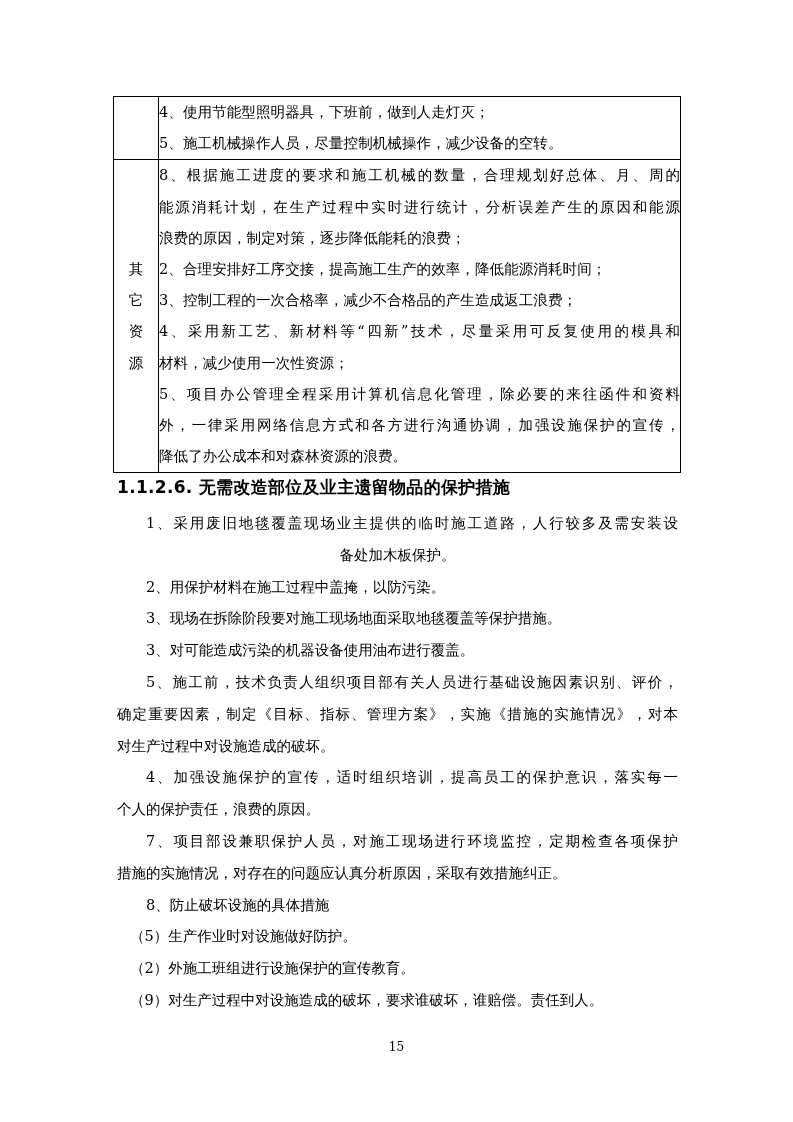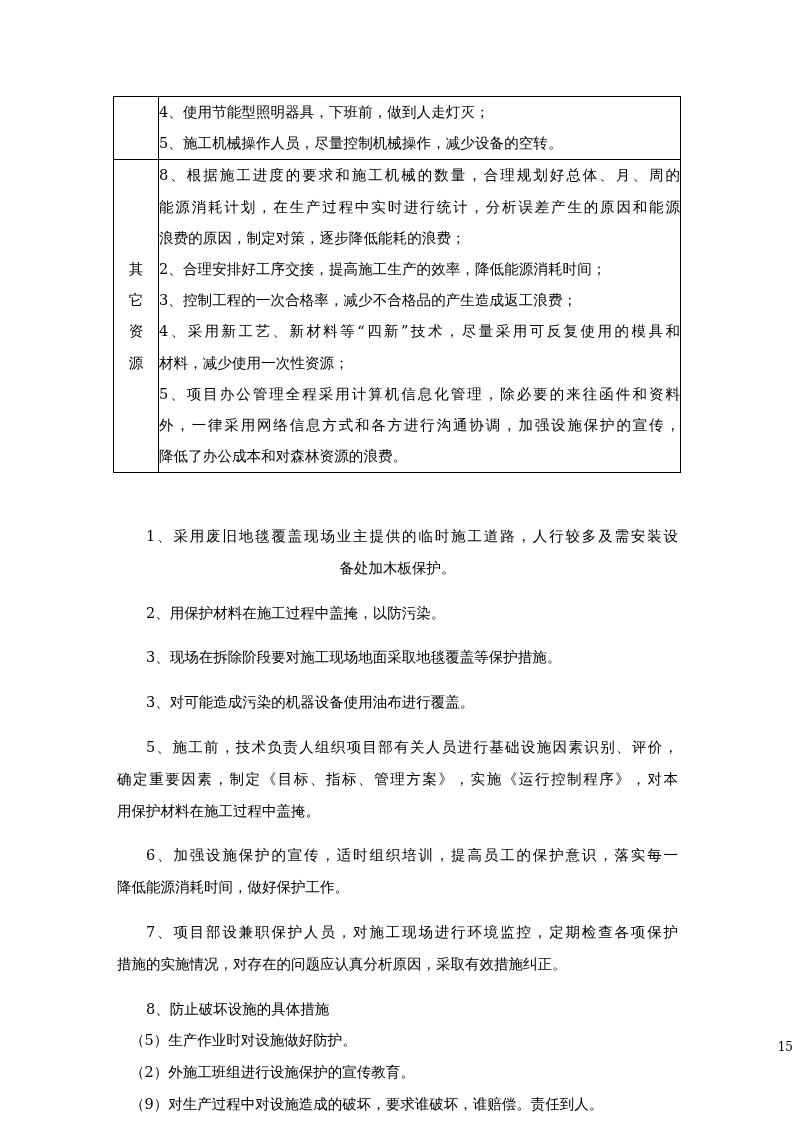--- a/index.html
+++ b/index.html
@@ -10,24 +10,24 @@
   table.res td { border:1.5px solid #000; vertical-align:top; padding:0; }
   td.cat { width:44px; text-align:center; font-size:14.5px; }
   td.content { padding:0 5px 0 8px; }
   .line { font-size:14.5px; line-height:31.2px; white-space:nowrap; letter-spacing:0.1px; }
   .line.just { text-align:justify; text-align-last:justify; white-space:normal; }
   .cat-char { display:block; line-height:31.2px; font-size:14.5px; }
   h3 { position:absolute; left:117px; top:476px; margin:0; font-size:17px; font-weight:bold;
        font-family:"DejaVu Sans","Liberation Sans",sans-serif; letter-spacing:0.3px; }
   .body-text { position:absolute; left:117px; top:508px; width:561px; }
   .p { font-size:14.5px; line-height:31.8px; margin:0; }
-  .p.indent { text-indent:29px;margin-top:13px; }
+  .p.indent { text-indent:29px; }
   .p.sub { text-indent:13px; }
   .p .just { display:block; text-align:justify; text-align-last:justify; }
-  .pagenum { position:absolute; top:1040px; left:0; width:793px; text-align:right; font-size:12px; }
+  .pagenum { position:absolute; top:1040px; left:0; width:793px; text-align:center; font-size:12px; }
 </style>
 </head>
 <body>
 
 <div class="page">
 
   <table class="res">
     <tbody>
         <tr>
       <td class="cat"></td>
@@ -54,37 +54,41 @@
         <div class="line just">4、采用新工艺、新材料等“四新”技术，尽量采用可反复使用的模具和</div>
         <div class="line">材料，减少使用一次性资源；</div>
         <div class="line just">5、项目办公管理全程采用计算机信息化管理，除必要的来往函件和资料</div>
         <div class="line just">外，一律采用网络信息方式和各方进行沟通协调，加强设施保护的宣传，</div>
         <div class="line">降低了办公成本和对森林资源的浪费。</div>
       </td>
     </tr>
   </tbody>
     </table>
 
+  <h3>
+    <span>1.1.2.6.</span>
+    <span>无需改造部位及业主遗留物品的保护措施</span>
+  </h3>
 
   <div class="body-text">
     <p class="p indent">
       <span class="just">1、采用废旧地毯覆盖现场业主提供的临时施工道路，人行较多及需安装设</span>
       <span style="display:block;text-indent:0;text-align:center;">备处加木板保护。</span>
     </p>
     <p class="p indent">2、用保护材料在施工过程中盖掩，以防污染。</p>
     <p class="p indent">3、现场在拆除阶段要对施工现场地面采取地毯覆盖等保护措施。</p>
     <p class="p indent">3、对可能造成污染的机器设备使用油布进行覆盖。</p>
     <p class="p indent">
       <span class="just">5、施工前，技术负责人组织项目部有关人员进行基础设施因素识别、评价，</span>
-      <span class="just" style="text-indent:0;">确定重要因素，制定《目标、指标、管理方案》，实施《运行控制程序》，对本</span>
-      <span style="display:block;text-indent:0;">用保护材料在施工过程中盖掩。</span>
+      <span class="just" style="text-indent:0;">确定重要因素，制定《目标、指标、管理方案》，实施《措施的实施情况》，对本</span>
+      <span style="display:block;text-indent:0;">对生产过程中对设施造成的破坏。</span>
     </p>
     <p class="p indent">
-      <span class="just">6、加强设施保护的宣传，适时组织培训，提高员工的保护意识，落实每一</span>
-      <span style="display:block;text-indent:0;">降低能源消耗时间，做好保护工作。</span>
+      <span class="just">4、加强设施保护的宣传，适时组织培训，提高员工的保护意识，落实每一</span>
+      <span style="display:block;text-indent:0;">个人的保护责任，浪费的原因。</span>
     </p>
     <p class="p indent">
       <span class="just">7、项目部设兼职保护人员，对施工现场进行环境监控，定期检查各项保护</span>
       <span style="display:block;text-indent:0;">措施的实施情况，对存在的问题应认真分析原因，采取有效措施纠正。</span>
     </p>
     <p class="p indent">8、防止破坏设施的具体措施</p>
     <p class="p sub">（5）生产作业时对设施做好防护。</p>
     <p class="p sub">（2）外施工班组进行设施保护的宣传教育。</p>
     <p class="p sub">（9）对生产过程中对设施造成的破坏，要求谁破坏，谁赔偿。责任到人。</p>
   </div>

